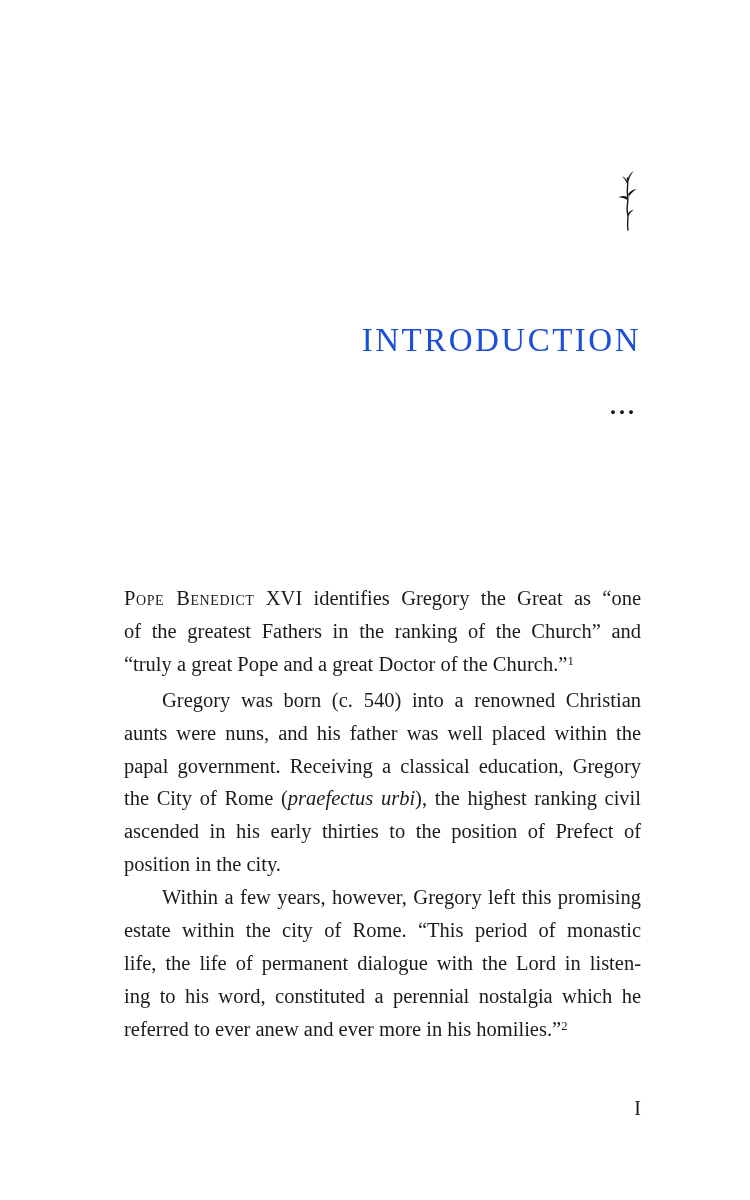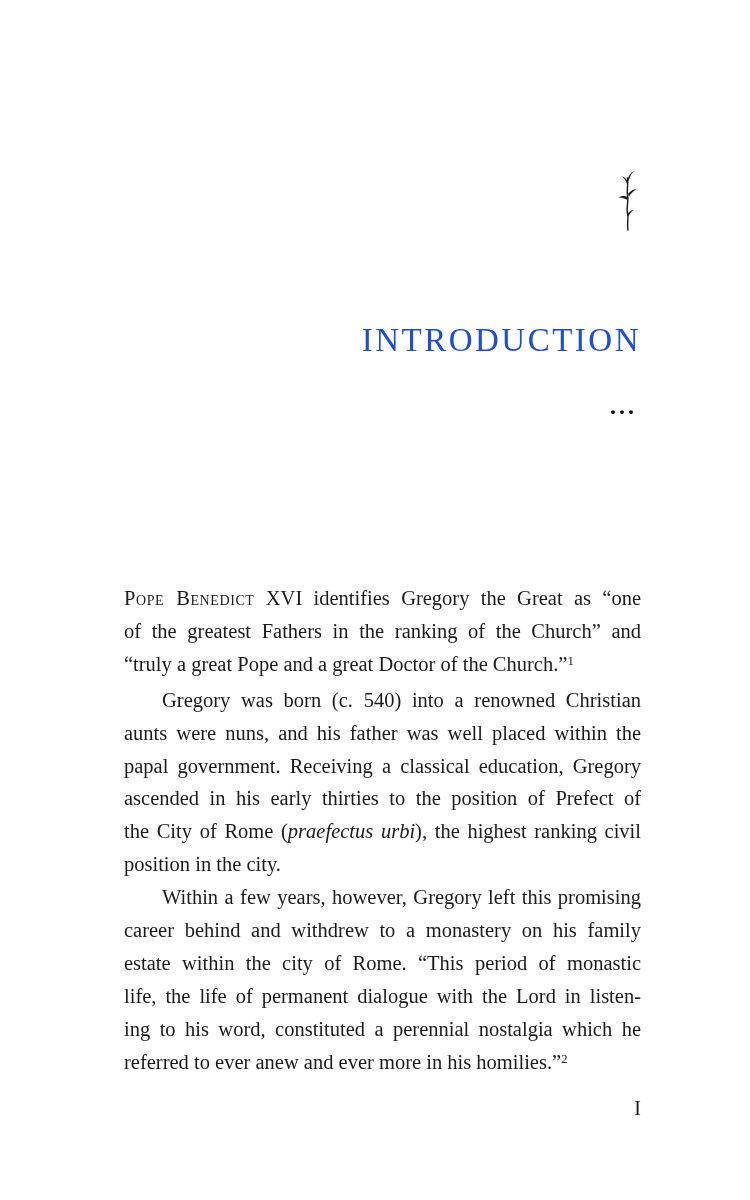--- a/index.html
+++ b/index.html
@@ -113,27 +113,26 @@
   <main class="body-text">
       <div class="paragraph">
         <div class="line"><span class="smallcaps">Pope Benedict</span><span class="normal"> XVI identifies Gregory the Great as “one</span></div>
         <div class="line"><span class="normal">of the greatest Fathers in the ranking of the Church” and</span></div>
         <div class="line last"><span class="normal">“truly a great Pope and a great Doctor of the Church.”</span><span class="sup">1</span></div>
       </div>
       <div class="paragraph">
         <div class="line indent"><span class="normal">Gregory was born (c. 540) into a renowned Christian</span></div>
         <div class="line"><span class="normal">aunts were nuns, and his father was well placed within the</span></div>
         <div class="line"><span class="normal">papal government. Receiving a classical education, Gregory</span></div>
+        <div class="line"><span class="normal">the City of Rome (</span><span class="italic">praefectus urbi</span><span class="normal">), the highest ranking civil</span></div>
         <div class="line"><span class="normal">ascended in his early thirties to the position of Prefect of</span></div>
-        <div class="line"><span class="normal">the City of Rome (</span><span class="italic">praefectus urbi</span><span class="normal">), the highest ranking civil</span></div>
         <div class="line last"><span class="normal">position in the city.</span></div>
       </div>
       <div class="paragraph">
         <div class="line indent"><span class="normal">Within a few years, however, Gregory left this promising</span></div>
-        <div class="line"><span class="normal">career behind and withdrew to a monastery on his family</span></div>
         <div class="line"><span class="normal">estate within the city of Rome. “This period of monastic</span></div>
         <div class="line"><span class="normal">life, the life of permanent dialogue with the Lord in listen-</span></div>
         <div class="line"><span class="normal">ing to his word, constituted a perennial nostalgia which he</span></div>
         <div class="line last"><span class="normal">referred to ever anew and ever more in his homilies.”</span><span class="sup">2</span></div>
       </div>
     </main>
 
   <div class="folio">I</div>
 
 </div>

